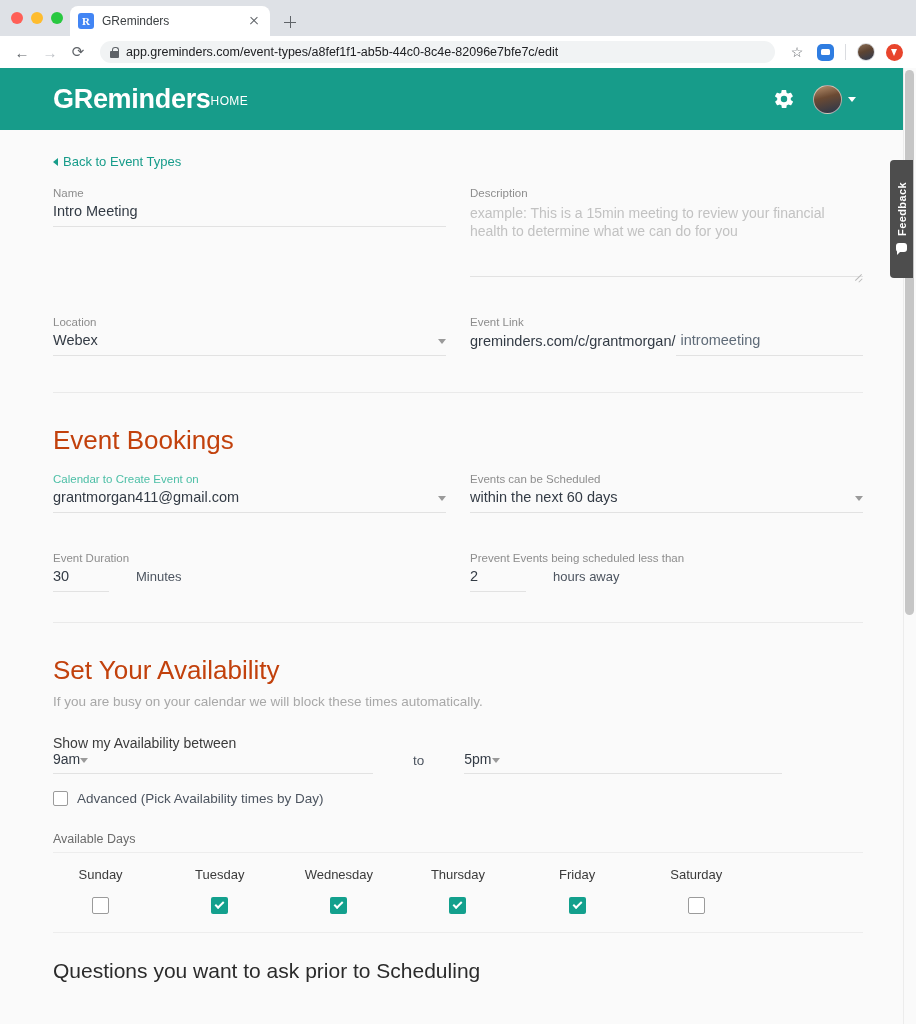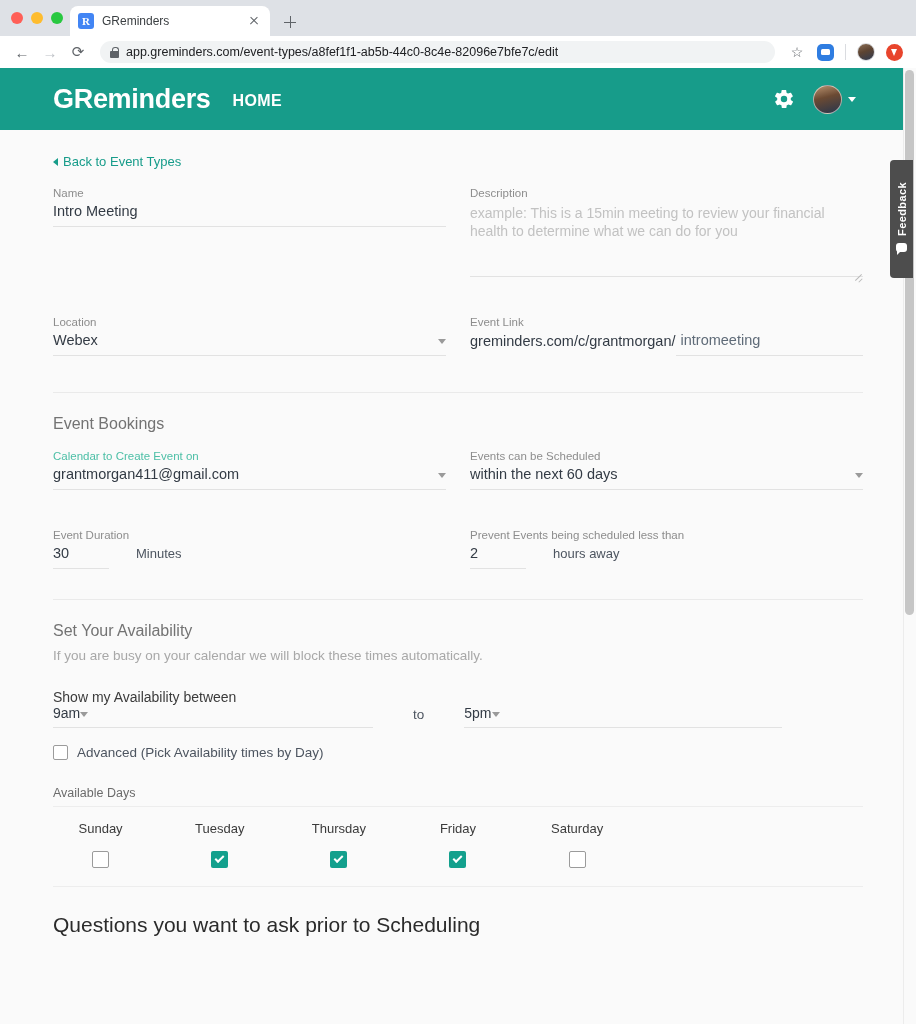--- a/index.html
+++ b/index.html
@@ -116,22 +116,22 @@
     background: #fafafa; overflow: hidden;
   }
   .app-nav {
     height: 62px; background: #179c8a; display: flex; align-items: center;
     padding: 0 22px 0 53px; position: relative;
   }
   .brand {
     color: #fff; font-size: 27px; font-weight: 700; letter-spacing: -0.3px;
   }
   .nav-home {
-    color: #ffffff; font-size: 16px; font-weight: 700; letter-spacing: 0.4px;
-    margin-left: 22px; margin-top: 4px;
+    color: #ffffff; font-size: 12px; font-weight: 400; letter-spacing: 0.4px;
+    margin-top: 4px;
   }
   .nav-right {
     margin-left: auto; display: flex; align-items: center; gap: 18px;
     padding-right: 38px;
   }
   .gear-icon { width: 22px; height: 22px; }
   .user-wrap { display: flex; align-items: center; gap: 6px; }
   .user-avatar {
     width: 29px; height: 29px; border-radius: 50%;
     background: linear-gradient(165deg,#c9a храм 0%,#6b4a33 40%,#28354c 100%);
@@ -237,21 +237,21 @@
   .inline-num {
     width: 56px; border-bottom: 1px solid #e2e2e2;
     font-size: 14.5px; color: #333b45; padding-bottom: 7px;
   }
   .inline-unit { font-size: 13px; color: #4d5560; padding-bottom: 7px; }
 
   .section-divider {
     height: 1px; background: #eaeaea; margin: 36px 0 0 0;
   }
   .section-title {
-    font-size: 16px; color: #737373; font-weight: 400; margin-top: 22px;
+    font-size: 26px; color: #c2410c; font-weight: 400; margin-top: 32px;
   }
   .section-sub {
     font-size: 13.5px; color: #a8a8a8; margin-top: 8px;
   }
 
   .avail-label {
     font-size: 14px; color: #3b3b3b; margin-top: 26px;
   }
   .time-row { display: flex; align-items: flex-end; }
   .time-select {
@@ -501,20 +501,26 @@
         <div class="day-name">Sunday</div>
         <div class="day-box off"></div>
       </div>
       <div class="day-cell">
         <div class="day-name">Tuesday</div>
         <div class="day-box on">
             <i class="check"></i>
           </div>
       </div>
       <div class="day-cell">
+        <div class="day-name">Wednesday</div>
+        <div class="day-box on">
+            <i class="check"></i>
+          </div>
+      </div>
+      <div class="day-cell">
         <div class="day-name">Thursday</div>
         <div class="day-box on">
             <i class="check"></i>
           </div>
       </div>
       <div class="day-cell">
         <div class="day-name">Friday</div>
         <div class="day-box on">
             <i class="check"></i>
           </div>

